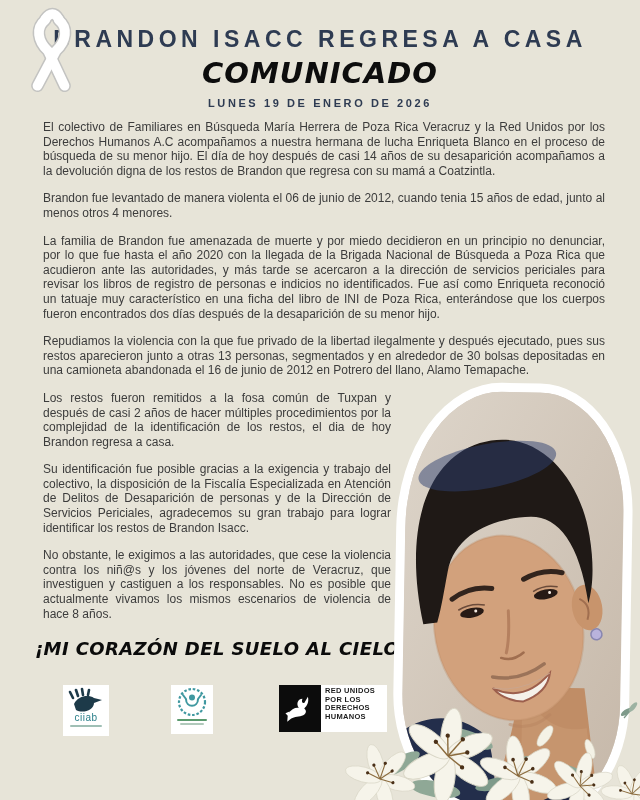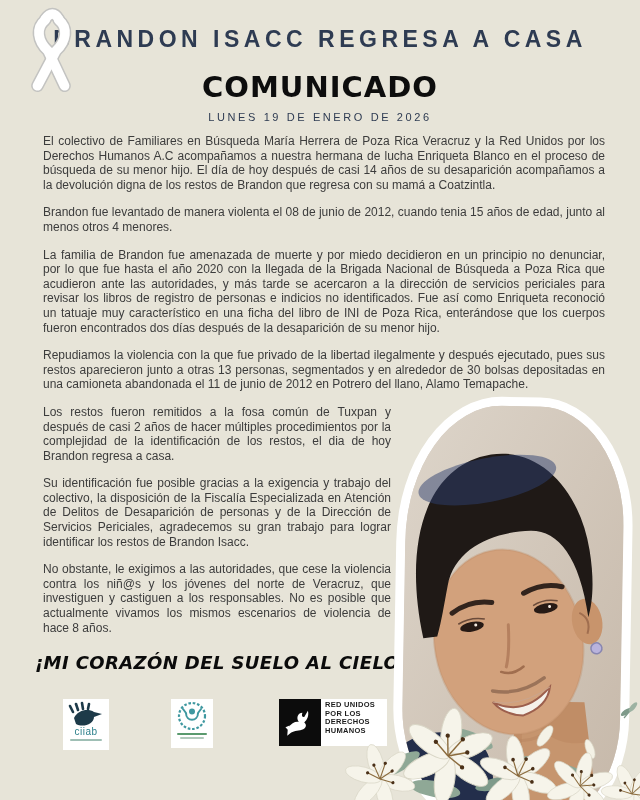--- a/index.html
+++ b/index.html
@@ -10,25 +10,25 @@
     color:#3c3c3c;
   }
   
   .header{position:relative;padding-top:20px;text-align:center;}
   .ribbon{position:absolute;left:22px;top:6px;width:58px;height:88px;}
   .page-title{
     margin:6px 0 0 0;font-size:23px;font-weight:bold;letter-spacing:4.5px;
     color:#2e3b52;
   }
   .subtitle{
-    margin-top:17px;font-size:29px;font-weight:900;
+    margin-top:3px;font-size:29px;font-weight:900;font-style:italic;
     letter-spacing:1px;color:#0d0d0d;font-family:"DejaVu Sans",sans-serif;
   }
   .date-line{
-    margin-top:7px;font-size:11px;font-weight:normal;letter-spacing:2.6px;
+    margin-top:7px;font-size:11px;font-weight:bold;letter-spacing:2.6px;
     color:#2e3b52;
   }
   
   .content{padding:11px 35px 0 35px;}
   .content p{
     margin:0 0 13px 8px;text-align:justify;font-size:12px;line-height:14.6px;
   }
   
   .photo-float{
     float:right;width:200px;height:420px;margin:-8px 0 0 14px;position:relative;
@@ -81,23 +81,23 @@
         <path d="M38,14 C48,22 46,36 35,46 L16,82" stroke="#ffffff" stroke-width="10"></path>
       </g>
     </svg>
     <h1 class="page-title">BRANDON ISACC REGRESA A CASA</h1>
     <div class="subtitle">COMUNICADO</div>
     <div class="date-line">LUNES 19 DE ENERO DE 2026</div>
   </div>
 
   <div class="content">
     <p>El colectivo de Familiares en Búsqueda María Herrera de Poza Rica Veracruz y la Red Unidos por los Derechos Humanos A.C acompañamos a nuestra hermana de lucha Enriqueta Blanco en el proceso de búsqueda de su menor hijo. El día de hoy después de casi 14 años de su desaparición acompañamos a la devolución digna de los restos de Brandon que regresa con su mamá a Coatzintla.</p>
-    <p>Brandon fue levantado de manera violenta el 08 de junio de 2012, cuando tenia 15 años de edad, junto al menos otros 4 menores.</p>
+    <p>Brandon fue levantado de manera violenta el 06 de junio de 2012, cuando tenia 15 años de edad, junto al menos otros 4 menores.</p>
     <p>La familia de Brandon fue amenazada de muerte y por miedo decidieron en un principio no denunciar, por lo que fue hasta el año 2020 con la llegada de la Brigada Nacional de Búsqueda a Poza Rica que acudieron ante las autoridades, y más tarde se acercaron a la dirección de servicios periciales para revisar los libros de registro de personas e indicios no identificados. Fue así como Enriqueta reconoció un tatuaje muy característico en una ficha del libro de INI de Poza Rica, enterándose que los cuerpos fueron encontrados dos días después de la desaparición de su menor hijo.</p>
-    <p>Repudiamos la violencia con la que fue privado de la libertad ilegalmente y después ejecutado, pues sus restos aparecieron junto a otras 13 personas, segmentados y en alrededor de 30 bolsas depositadas en una camioneta abandonada el 11 de junio de 2012 en Potrero del llano, Alamo Temapache.</p>
+    <p>Repudiamos la violencia con la que fue privado de la libertad ilegalmente y después ejecutado, pues sus restos aparecieron junto a otras 13 personas, segmentados y en alrededor de 30 bolsas depositadas en una camioneta abandonada el 16 de junio de 2012 en Potrero del llano, Alamo Temapache.</p>
 
     <div class="photo-float">
       <div class="photo-blob">
         <svg viewBox="0 0 218 414" preserveAspectRatio="xMidYMid slice" aria-hidden="true">
           <defs>
             <linearGradient id="pbg" x1="0" y1="0" x2="1" y2="1">
               <stop offset="0" stop-color="#ddd5ca"></stop>
               <stop offset="1" stop-color="#c6b8a9"></stop>
             </linearGradient>
           </defs>

